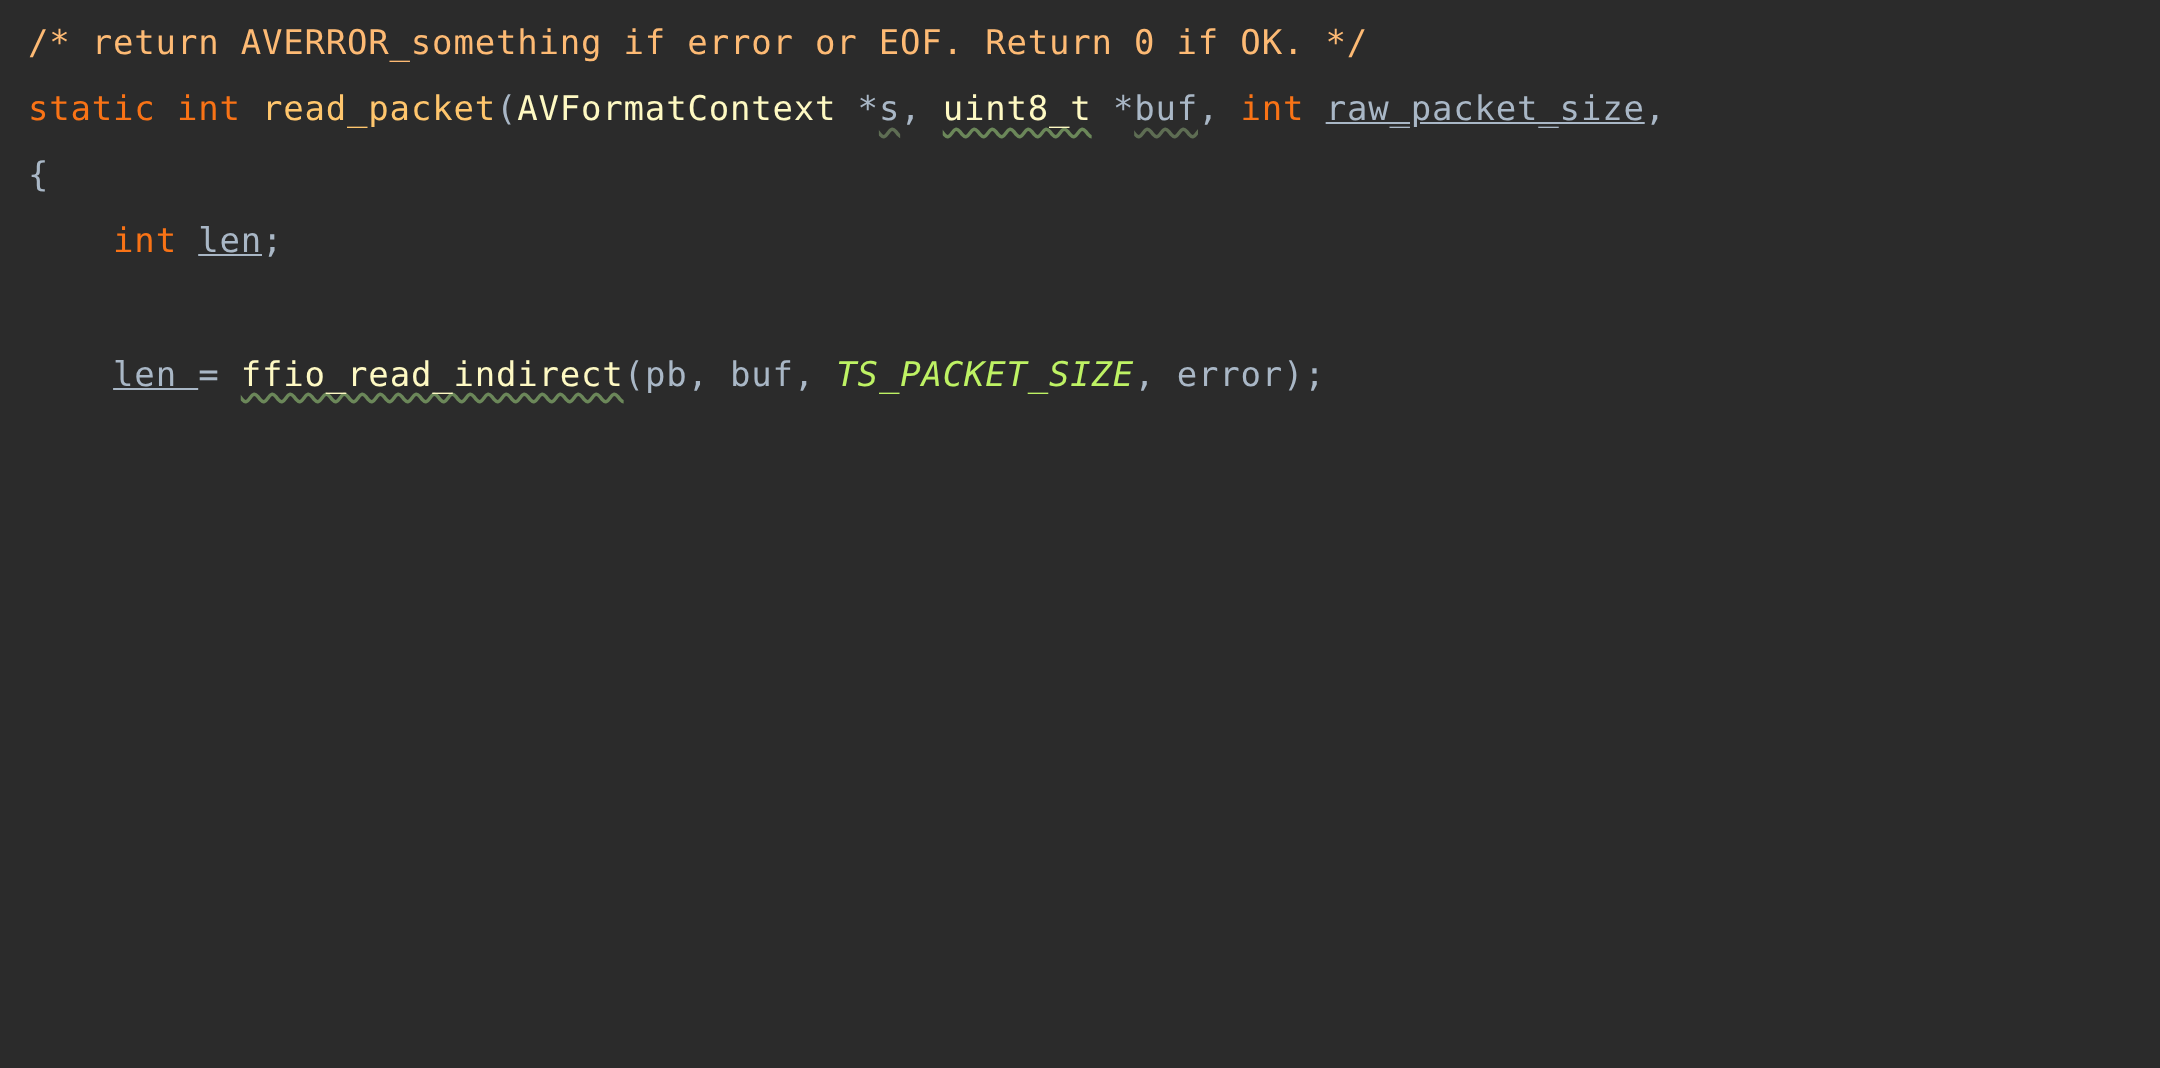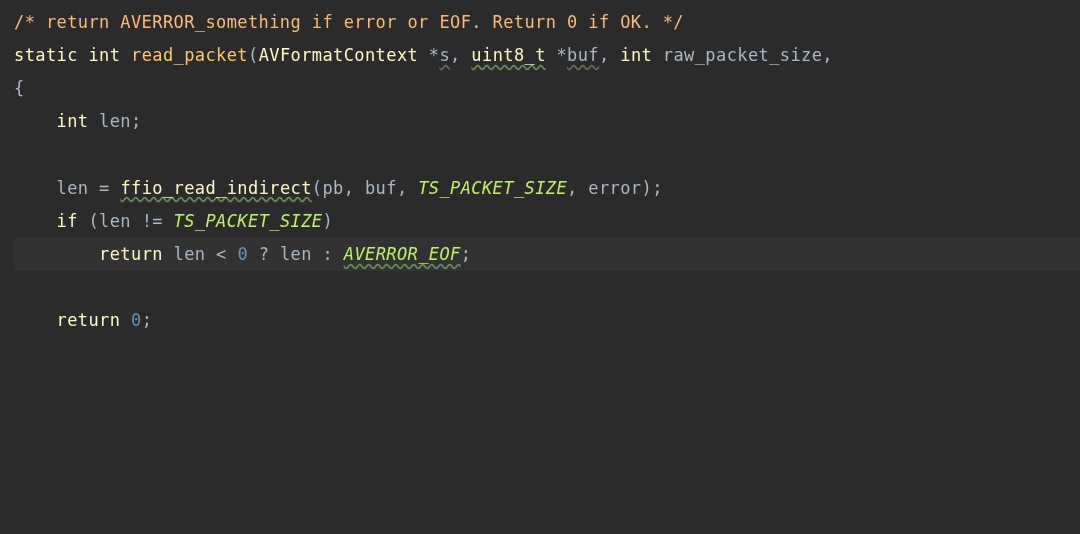--- a/index.html
+++ b/index.html
@@ -13,22 +13,22 @@
     height: 534px;
     overflow: hidden;
     padding: 6px 0 0 14px;
     letter-spacing: 0.4px;
   }
   .line { white-space: pre; position: relative; }
   .highlighted {
     background: #323232;
   }
   .comment { color: #fdba74; }
-  .kw { color: #fef9c3; }
-  .ident { color: #a9b7c6; }
+  .kw { color: #f97316; }
+  .ident { color: #a9b7c6; text-decoration: underline; }
   .type { color: #fef9c3; }
   .func { color: #ffc66d; margin-top: 32px; }
   .call { color: #fef9c3; }
   .num { color: #6897bb; }
   .const { color: #bef264; font-style: italic; }
   .punct { color: #a9b7c6; }
   .warn {
     text-decoration-line: underline;
     text-decoration-style: wavy;
     text-decoration-color: #6b8759;
@@ -44,17 +44,14 @@
 </head>
 <body>
 
 <div>
 <div class="line"><span class="comment">/* return AVERROR_something if error or EOF. Return 0 if OK. */</span></div>
 <div class="line"><span class="kw">static </span><span class="kw">int </span><span class="func">read_packet</span><span class="punct">(</span><span class="type">AVFormatContext </span><span class="punct">*</span><span class="ident warnlt">s</span><span class="punct">, </span><span class="type warn">uint8_t</span><span class="punct"> *</span><span class="ident warnlt">buf</span><span class="punct">, </span><span class="kw">int </span><span class="ident">raw_packet_size</span><span class="punct">,</span></div>
 <div class="line"><span class="punct">{</span></div>
 <div class="line"><span class="punct">    </span><span class="kw">int </span><span class="ident">len</span><span class="punct">;</span></div>
 <div class="line"><span class="punct"> </span></div>
 <div class="line"><span class="punct">    </span><span class="ident">len </span><span class="punct">= </span><span class="call warn">ffio_read_indirect</span><span class="punct">(pb, buf, </span><span class="const">TS_PACKET_SIZE</span><span class="punct">, error)</span><span class="punct">;</span></div>
-<div class="line"><span class="punct">    </span><span class="kw">if </span><span class="punct">(</span><span class="ident">len </span><span class="punct">!= </span><span class="const">TS_PACKET_SIZE</span><span class="punct">)</span></div>
-<div class="line highlighted"><span class="punct">        </span><span class="kw">return </span><span class="ident">len </span><span class="punct">&lt; </span><span class="num">0</span><span class="punct"> ? </span><span class="ident">len </span><span class="punct">: </span><span class="const warn">AVERROR_EOF</span><span class="punct">;</span></div>
 <div class="line"><span class="punct"> </span></div>
-<div class="line"><span class="punct">    </span><span class="kw">return </span><span class="num">0</span><span class="punct">;</span></div>
 </div>
 
 </body></html>

